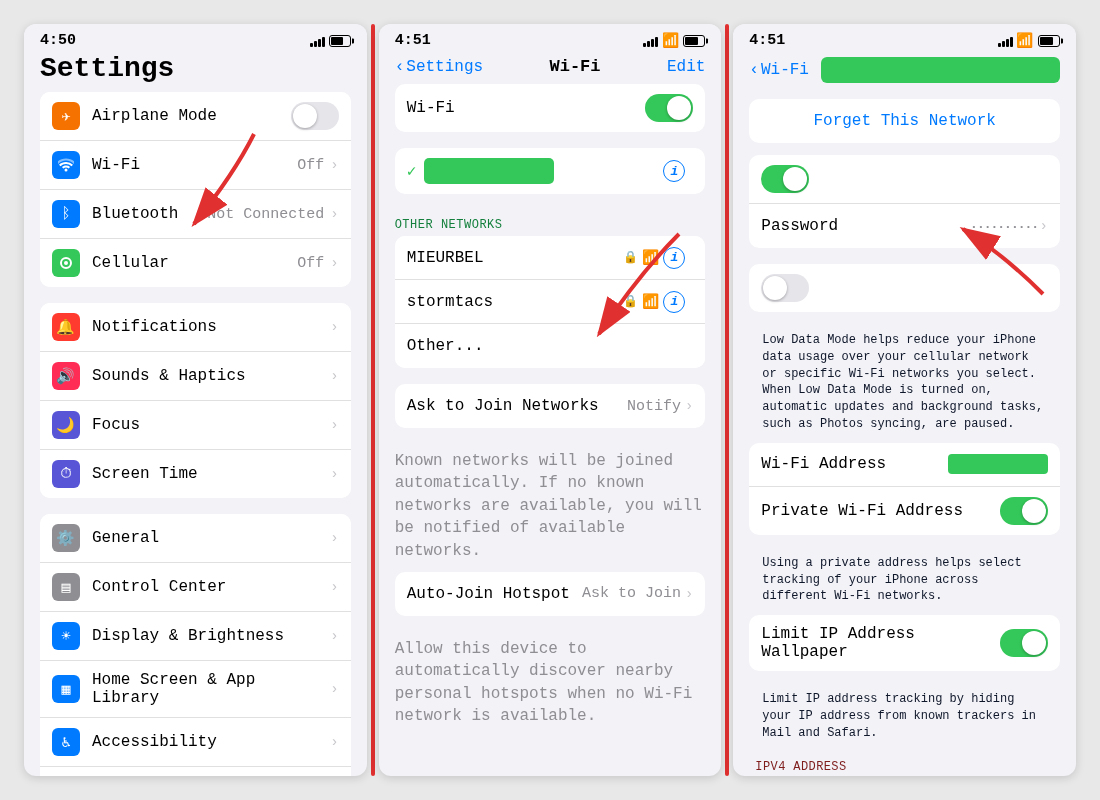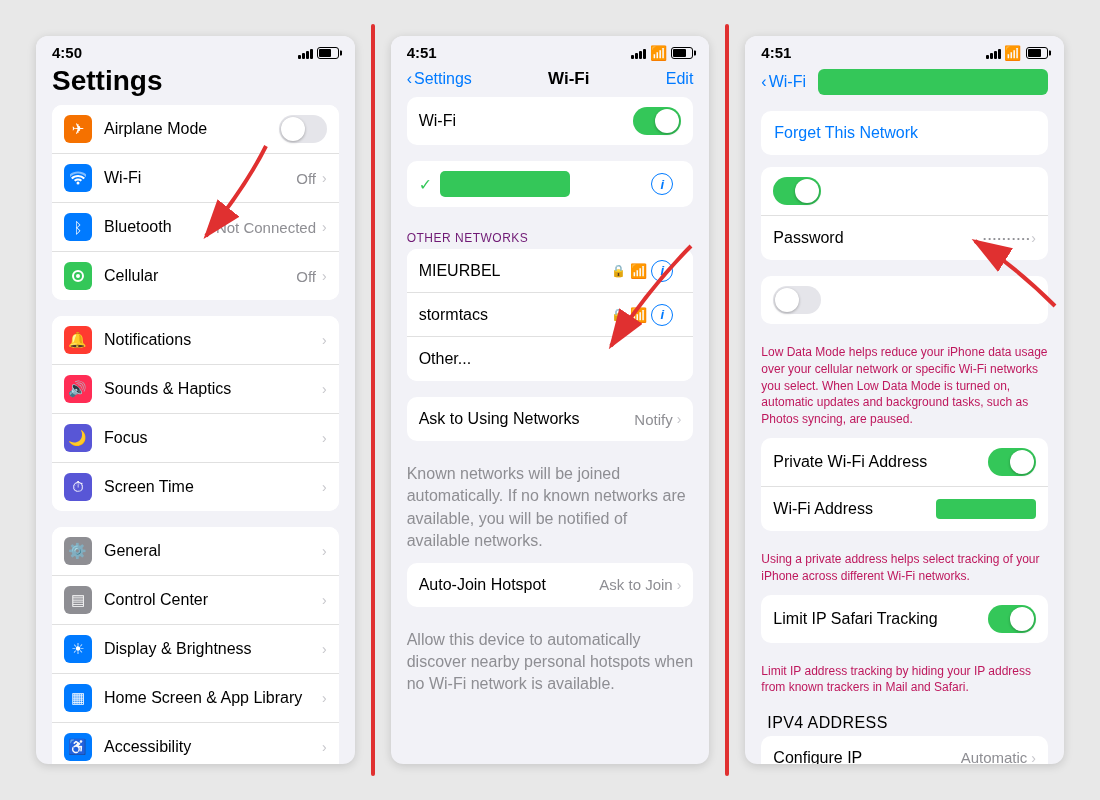--- a/index.html
+++ b/index.html
@@ -21,22 +21,23 @@
       background: #e8e8e8;
       position: relative;
     }
     
     .phone-panel {
       flex: 1;
       background: #f2f2f7;
       border-radius: 12px;
       overflow: hidden;
       position: relative;
-      margin: 16px;
+      margin: 4px;
       box-shadow: 0 2px 10px rgba(0,0,0,0.15);
+      font-family: Liberation Mono, monospace;
     }
     .divider-red {
       width: 4px;
       background: #e03030;
       align-self: stretch;
       border-radius: 2px;
       margin: 4px 0;
     }
     
     .status-bar {
@@ -188,21 +189,21 @@
       position: absolute;
       top: 2px;
       box-shadow: 0 1px 3px rgba(0,0,0,0.3);
       transition: left 0.2s;
     }
     .toggle.on .toggle-knob { left: 22px; }
     .toggle.off .toggle-knob { left: 2px; }
     
     .wifi-section-header {
       font-size: 12px;
-      color: #701a75;
+      color: #15803d;
       padding: 8px 16px 4px;
       text-transform: uppercase;
       letter-spacing: 0.5px;
     }
     .wifi-network-item {
       display: flex;
       align-items: center;
       padding: 10px 12px;
       border-bottom: 0.5px solid #e0e0e0;
       background: #fff;
@@ -237,20 +238,21 @@
       color: #8e8e93;
       padding: 6px 16px 10px;
       line-height: 1.4;
     }
     .forget-btn {
       background: #fff;
       margin: 0 16px 12px;
       border-radius: 10px;
       display: flex;
       align-items: center;
+      justify-content: center;
       padding: 13px;
       min-height: 44px;
     }
     .forget-btn-text {
       font-size: 16px;
       color: #007aff;
       text-align: center;
     }
     .detail-row {
       display: flex;
@@ -258,27 +260,27 @@
       padding: 10px 12px;
       border-bottom: 0.5px solid #e0e0e0;
       min-height: 44px;
     }
     .detail-row:last-child { border-bottom: none; }
     .detail-label { flex: 1; font-size: 16px; color: #000; }
     .detail-value { font-size: 15px; color: #8e8e93; margin-right: 4px; }
     .detail-dots { color: #8e8e93; font-size: 8px; letter-spacing: 2px; }
     .low-data-desc {
       font-size: 12px;
-      color: #be185d;
-      padding: 4px 16px 10px;
+      color: #0f172a;
+      padding: 4px 29px 10px;
       line-height: 1.4;
     }
     .section-header-small {
-      font-size: 16px;
-      color: #000000;
+      font-size: 12px;
+      color: #7f1d1d;
       padding: 8px 22px 4px;
       text-transform: uppercase;
       letter-spacing: 0.4px;
     }
     
     .connected-bar {
       width: 130px;
       height: 26px;
       background: #34c759;
       border-radius: 5px;
@@ -493,21 +495,21 @@
             <div class="info-btn">i</div>
           </div>
         </div>
         <div class="wifi-network-item">
           <span class="network-name">Other...</span>
         </div>
       </div>
 
       <div class="settings-group">
         <div class="detail-row">
-          <span class="detail-label">Ask to Using Networks</span>
+          <span class="detail-label">Ask to Join Networks</span>
           <span class="detail-value">Notify</span>
           <span class="chevron">›</span>
         </div>
       </div>
       <p class="desc-text">Known networks will be joined automatically. If no known networks are available, you will be notified of available networks.</p>
 
       <div class="settings-group">
         <div class="detail-row">
           <span class="detail-label">Auto-Join Hotspot</span>
           <span class="detail-value">Ask to Join</span>
@@ -575,35 +577,35 @@
         <div class="detail-row">
           <div class="toggle off">
             <div class="toggle-knob"></div>
           </div>
         </div>
       </div>
       <p class="low-data-desc">Low Data Mode helps reduce your iPhone data usage over your cellular network or specific Wi-Fi networks you select. When Low Data Mode is turned on, automatic updates and background tasks, such as Photos syncing, are paused.</p>
 
       <div class="settings-group">
         <div class="detail-row">
+          <span class="detail-label">Wi-Fi Address</span>
+          <div style="height:20px;width:100px;background:#34c759;border-radius:4px;"></div>
+        </div>
+        <div class="detail-row">
           <span class="detail-label">Private Wi-Fi Address</span>
           <div class="toggle on">
             <div class="toggle-knob"></div>
           </div>
         </div>
-        <div class="detail-row">
-          <span class="detail-label">Wi-Fi Address</span>
-          <div style="height:20px;width:100px;background:#34c759;border-radius:4px;"></div>
-        </div>
       </div>
       <p class="low-data-desc">Using a private address helps select tracking of your iPhone across different Wi-Fi networks.</p>
 
       <div class="settings-group">
         <div class="detail-row">
-          <span class="detail-label">Limit IP Safari Tracking</span>
+          <span class="detail-label">Limit IP Address Wallpaper</span>
           <div class="toggle on">
             <div class="toggle-knob"></div>
           </div>
         </div>
       </div>
       <p class="low-data-desc">Limit IP address tracking by hiding your IP address from known trackers in Mail and Safari.</p>
 
       <div class="section-header-small">IPV4 ADDRESS</div>
       <div class="settings-group">
         <div class="detail-row">

